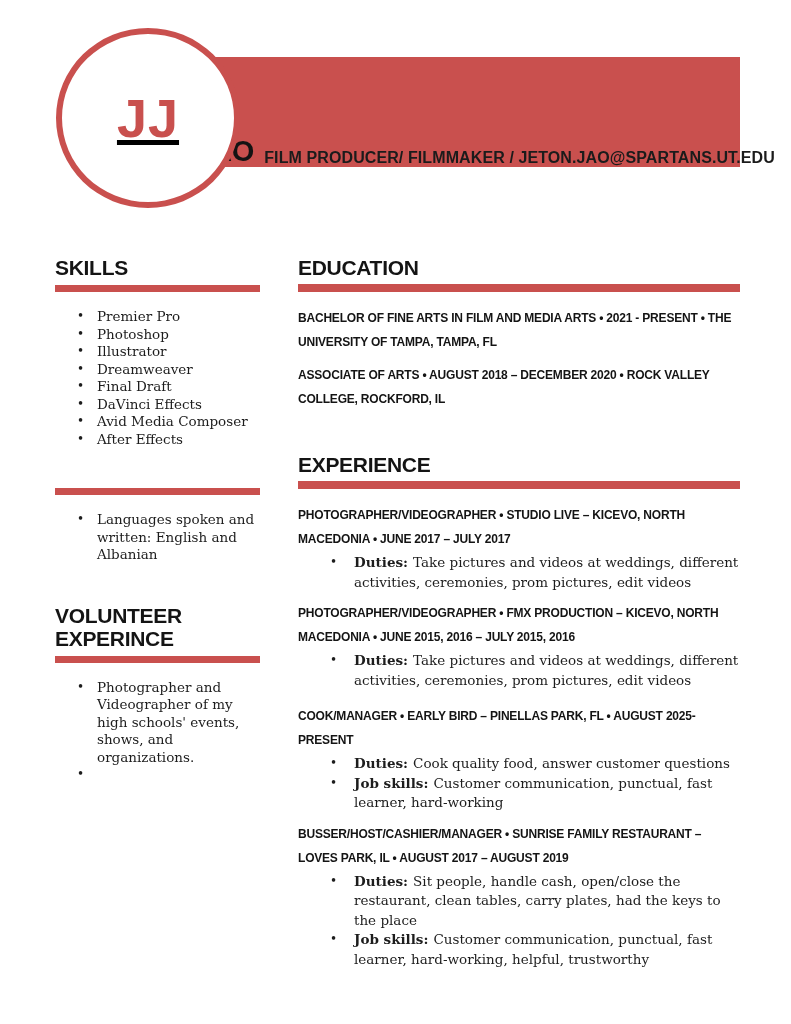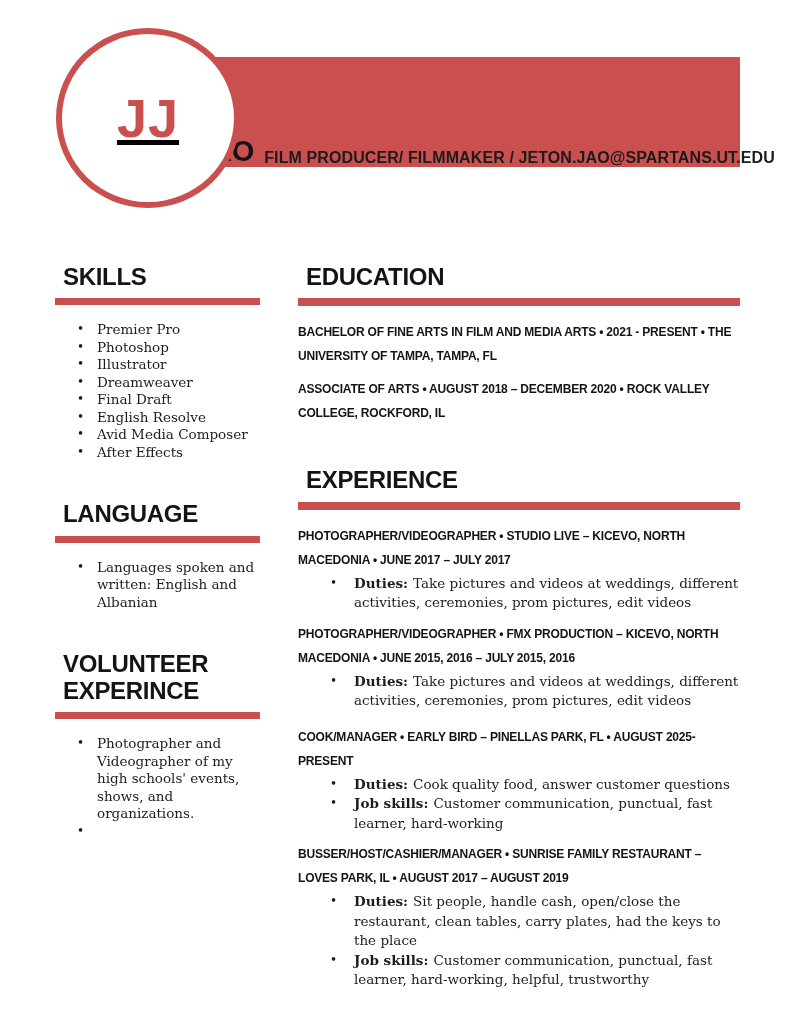--- a/index.html
+++ b/index.html
@@ -50,21 +50,21 @@
   .initials{
     font-size:54px;font-weight:bold;color:var(--accent);
     letter-spacing:1px;
   }
 
   
   .left-col{position:absolute;left:55px;top:256px;width:205px;}
   .right-col{position:absolute;left:298px;top:256px;width:442px;}
 
   .sec-title{
-    margin:8px;font-size:24px;font-weight:bold;color:var(--ink);
+    margin:0;font-size:21px;font-weight:bold;color:var(--ink);
     letter-spacing:-0.3px;line-height:1.1;
   }
   .sec-bar{height:7px;background:var(--accent);margin-top:6px;}
   .right-col .sec-bar{height:8px;margin-top:5px;}
 
   
   .side-section{margin-bottom:40px;}
   .side-list{list-style:none;margin:16px 0 0;padding:0 0 0 22px;}
   .side-item{
     display:flex;
@@ -125,34 +125,33 @@
           <li class="side-item">
     <span class="dot">•</span>
     <span class="side-text">Dreamweaver</span>
   </li>
           <li class="side-item">
     <span class="dot">•</span>
     <span class="side-text">Final Draft</span>
   </li>
           <li class="side-item">
     <span class="dot">•</span>
-    <span class="side-text">English Resolve</span>
+    <span class="side-text">DaVinci Effects</span>
   </li>
           <li class="side-item">
     <span class="dot">•</span>
     <span class="side-text">Avid Media Composer</span>
   </li>
           <li class="side-item">
     <span class="dot">•</span>
     <span class="side-text">After Effects</span>
   </li>
         </ul>
   </section>
       <section class="side-section">
-    <h2 class="sec-title">LANGUAGE</h2>
     <div class="sec-bar"></div>
     <ul class="side-list">
           <li class="side-item">
     <span class="dot">•</span>
     <span class="side-text">Languages spoken and written: English and Albanian</span>
   </li>
         </ul>
   </section>
       <section class="side-section">
     <h2 class="sec-title">VOLUNTEER EXPERINCE</h2>

